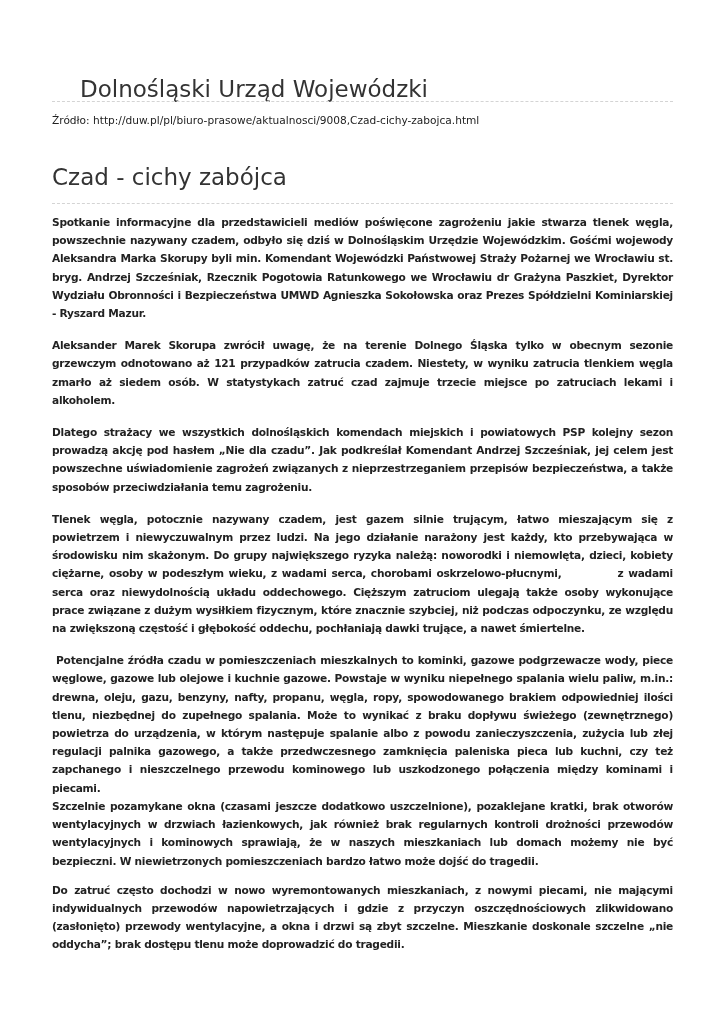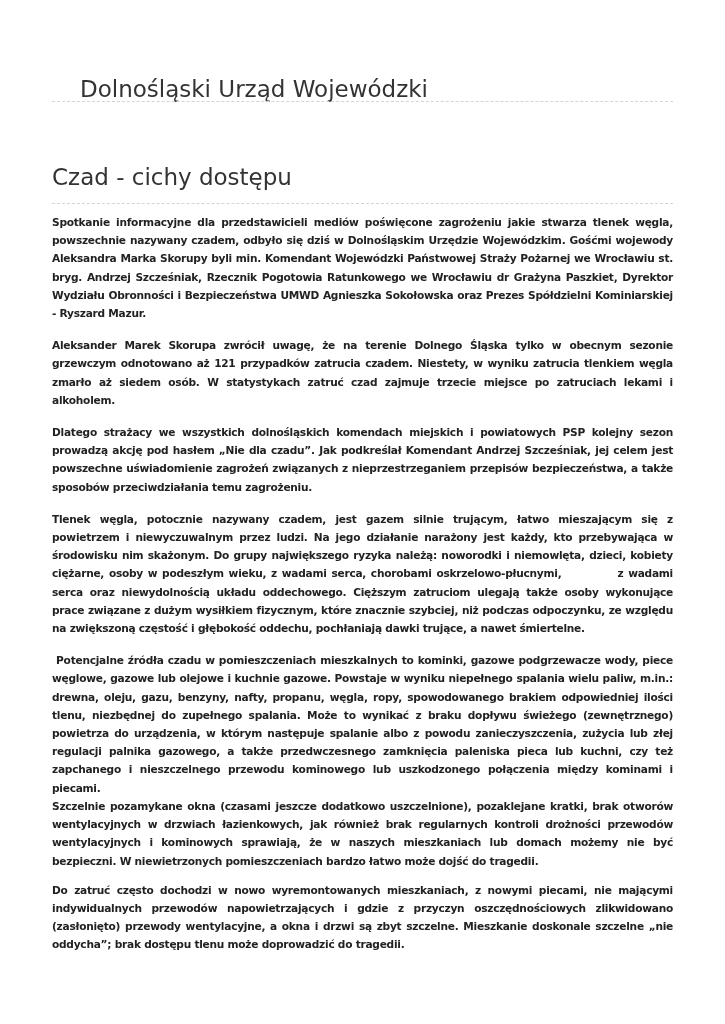--- a/index.html
+++ b/index.html
@@ -80,23 +80,24 @@
     }
   </style>
 </head>
 <body>
 
 <div class="page">
   <h1 class="site-title">Dolnośląski Urząd Wojewódzki</h1>
   <div class="divider" style="top:101px;"></div>
 
   <div class="meta">
+    <div>Źródło: http://duw.pl/pl/biuro-prasowe/aktualnosci/9008,Czad-cichy-zabojca.html</div>
   </div>
 
-  <h2 class="article-title">Czad - cichy dostępu</h2>
+  <h2 class="article-title">Czad - cichy zabójca</h2>
   <div class="divider" style="top:203px;"></div>
 
   <div class="body-text">
     <p>Spotkanie informacyjne dla przedstawicieli mediów poświęcone zagrożeniu jakie stwarza tlenek węgla, powszechnie nazywany czadem, odbyło się dziś w Dolnośląskim Urzędzie Wojewódzkim. Gośćmi wojewody Aleksandra Marka Skorupy byli min. Komendant Wojewódzki Państwowej Straży Pożarnej we Wrocławiu st. bryg. Andrzej Szcześniak, Rzecznik Pogotowia Ratunkowego we Wrocławiu dr Grażyna Paszkiet, Dyrektor Wydziału Obronności i Bezpieczeństwa UMWD Agnieszka Sokołowska oraz Prezes Spółdzielni Kominiarskiej - Ryszard Mazur.</p>
     <p>Aleksander Marek Skorupa zwrócił uwagę, że na terenie Dolnego Śląska tylko w obecnym sezonie grzewczym odnotowano aż 121 przypadków zatrucia czadem. Niestety, w wyniku zatrucia tlenkiem węgla zmarło aż siedem osób.  W statystykach zatruć czad zajmuje trzecie miejsce po zatruciach lekami i alkoholem.</p>
     <p>Dlatego strażacy we wszystkich dolnośląskich komendach miejskich i powiatowych PSP kolejny sezon prowadzą akcję pod hasłem „Nie dla czadu”. Jak podkreślał Komendant Andrzej Szcześniak, jej celem jest powszechne uświadomienie zagrożeń związanych z nieprzestrzeganiem przepisów bezpieczeństwa, a także sposobów przeciwdziałania temu zagrożeniu.</p>
     <p><span>Tlenek węgla, potocznie nazywany czadem, jest gazem silnie trującym, łatwo mieszającym się z powietrzem i niewyczuwalnym przez ludzi.  Na jego działanie narażony jest każdy, kto przebywająca w środowisku nim skażonym. Do grupy największego ryzyka należą: noworodki i niemowlęta, dzieci, kobiety ciężarne, osoby w podeszłym wieku, z wadami serca, chorobami oskrzelowo-płucnymi,</span><span class="gap"></span><span>z wadami serca oraz niewydolnością układu oddechowego. Cięższym zatruciom ulegają także osoby wykonujące prace związane z dużym wysiłkiem fizycznym, które znacznie szybciej, niż podczas odpoczynku, ze względu na zwiększoną częstość i głębokość oddechu, pochłaniają dawki trujące, a nawet śmiertelne.</span></p>
     <p style="margin-bottom:0;white-space:pre-wrap;"> Potencjalne źródła czadu w pomieszczeniach mieszkalnych to kominki, gazowe podgrzewacze wody, piece węglowe, gazowe lub olejowe i kuchnie gazowe. Powstaje w wyniku niepełnego spalania wielu paliw, m.in.: drewna, oleju, gazu, benzyny, nafty, propanu, węgla, ropy, spowodowanego brakiem odpowiedniej ilości tlenu, niezbędnej do zupełnego spalania. Może to wynikać z braku dopływu świeżego (zewnętrznego) powietrza do urządzenia, w którym następuje spalanie albo z powodu zanieczyszczenia, zużycia lub złej regulacji palnika gazowego, a także przedwczesnego zamknięcia paleniska pieca lub kuchni, czy też zapchanego i nieszczelnego przewodu kominowego lub uszkodzonego połączenia między kominami i piecami.</p>
     <p class="tight">Szczelnie pozamykane okna (czasami jeszcze dodatkowo uszczelnione), pozaklejane kratki, brak otworów wentylacyjnych w drzwiach łazienkowych, jak również brak regularnych kontroli drożności przewodów wentylacyjnych i kominowych sprawiają, że w naszych mieszkaniach lub domach możemy nie być bezpieczni. W niewietrzonych pomieszczeniach bardzo łatwo może dojść do tragedii.</p>
     <p>Do zatruć często dochodzi w nowo wyremontowanych mieszkaniach, z nowymi piecami, nie mającymi indywidualnych przewodów napowietrzających i gdzie z przyczyn oszczędnościowych zlikwidowano (zasłonięto) przewody wentylacyjne, a okna i drzwi są zbyt szczelne. Mieszkanie doskonale szczelne „nie oddycha”; brak dostępu tlenu może doprowadzić do tragedii.</p>

